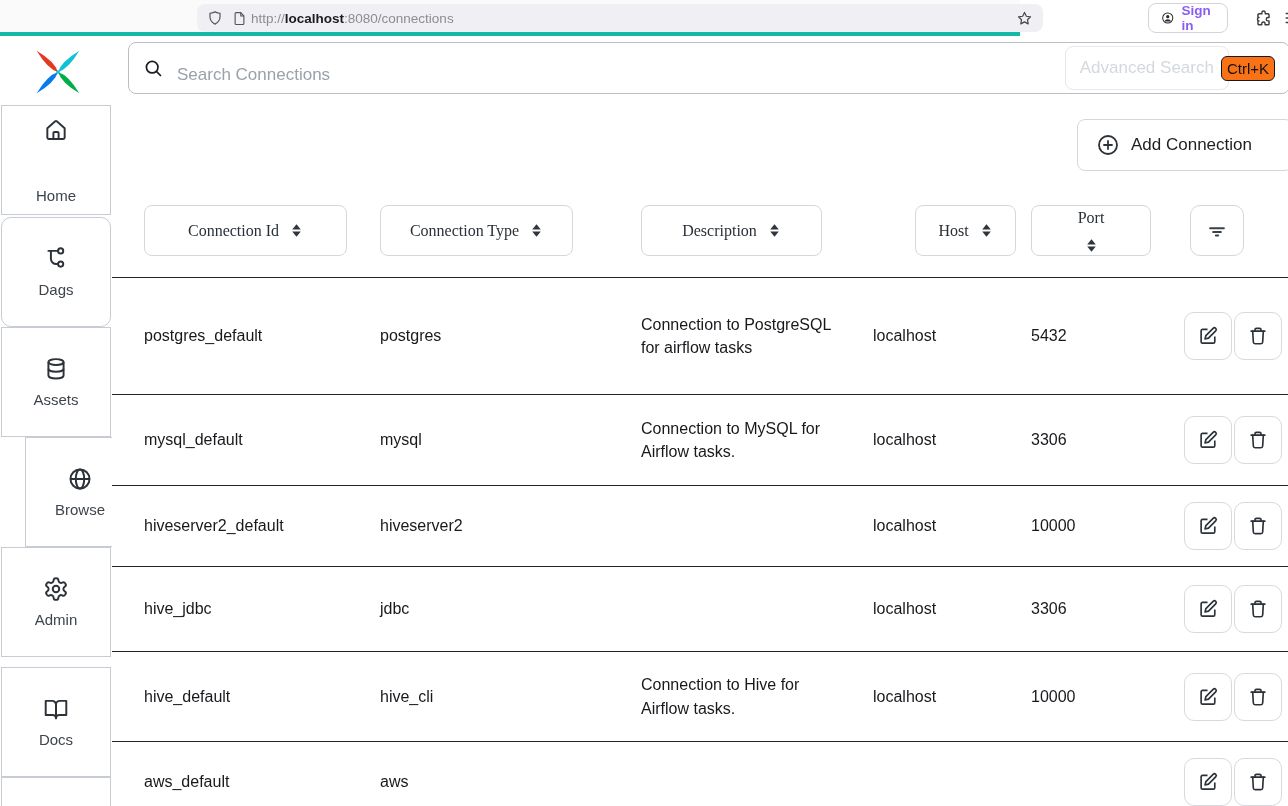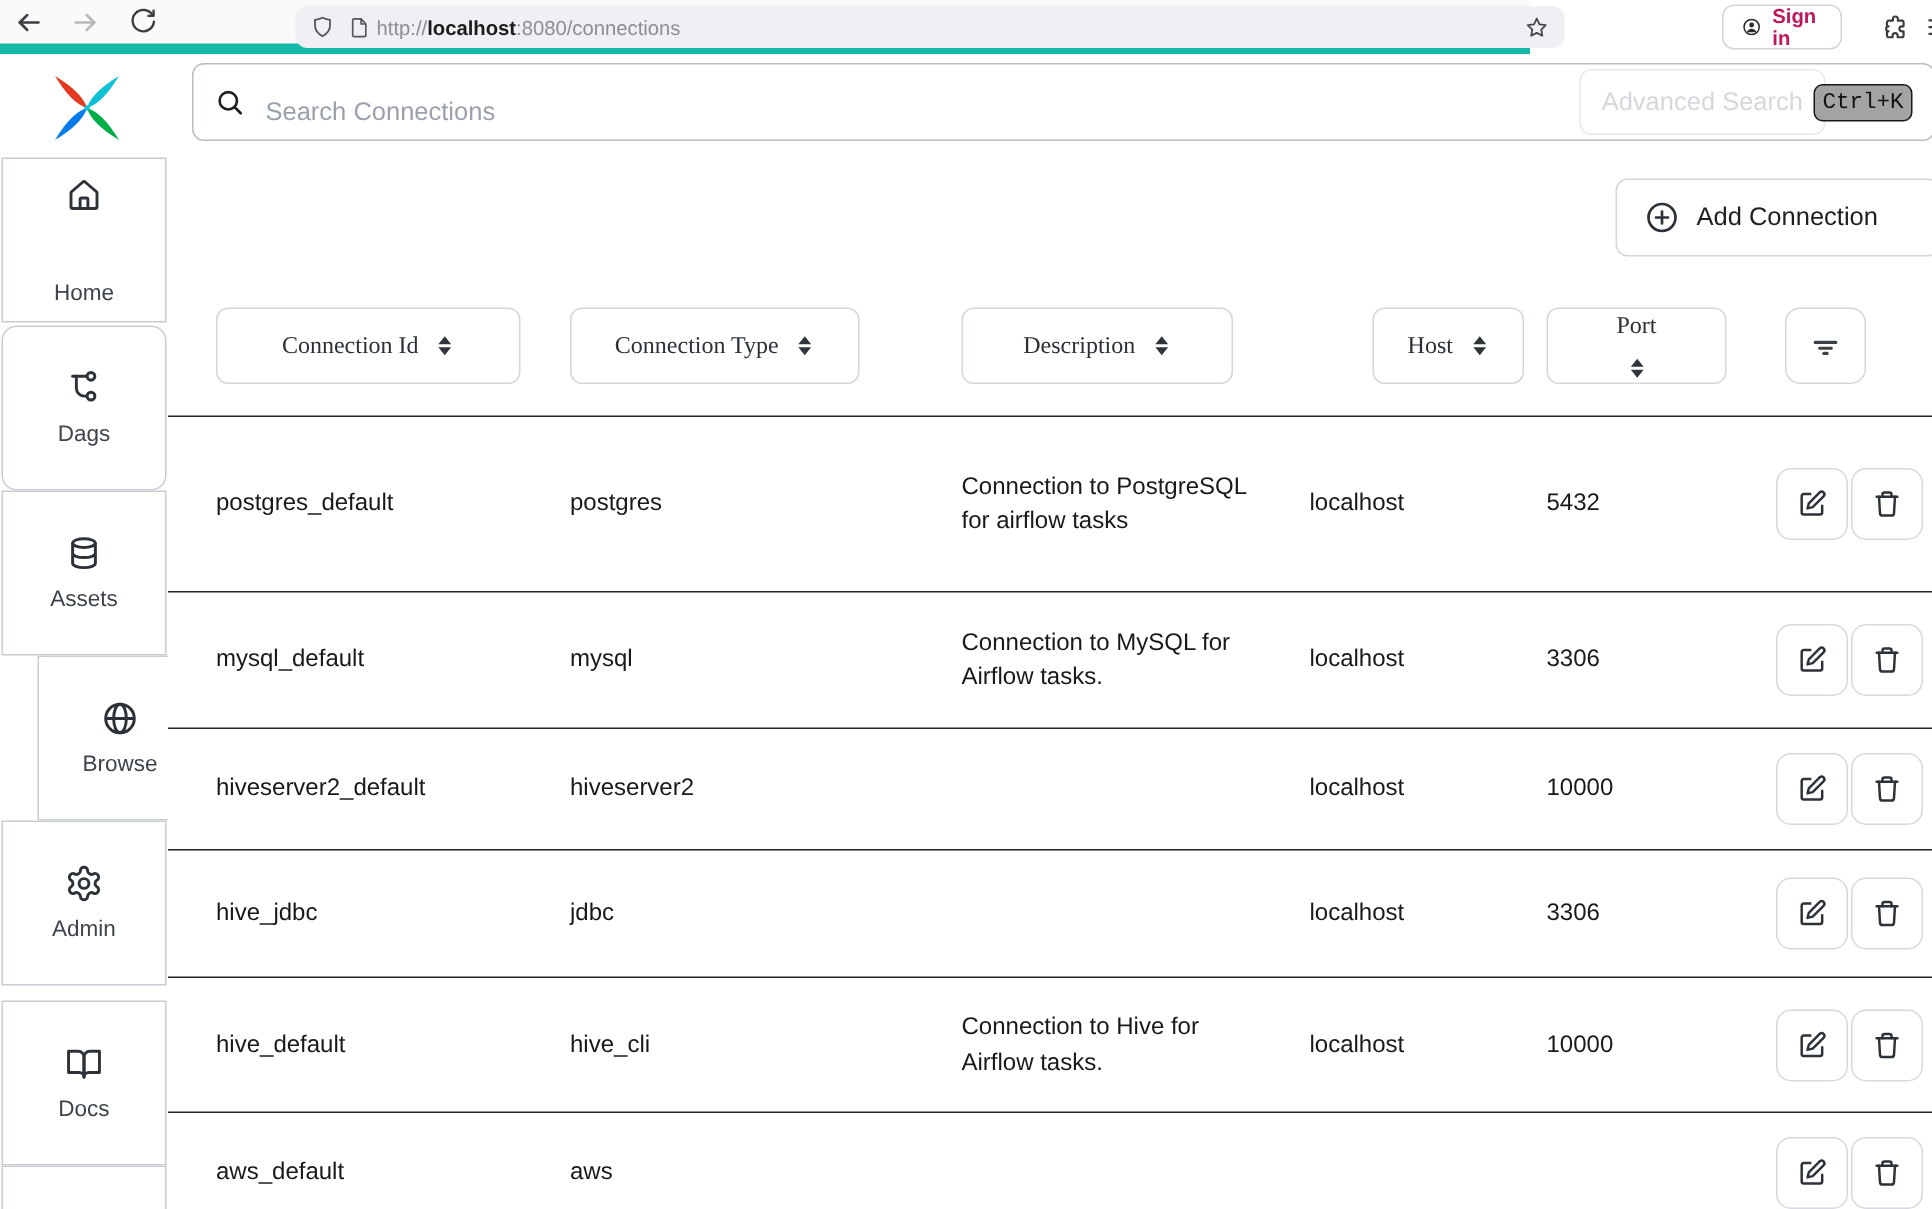--- a/index.html
+++ b/index.html
@@ -2,31 +2,31 @@
 <html><head>
 <meta charset="utf-8">
 <style>
   html,body{margin:0;padding:0;background:#fff;}
   *{box-sizing:border-box;}
   #screen{position:relative;width:1288px;height:806px;overflow:hidden;background:#fff;
           font-family:"Liberation Sans",sans-serif;color:#17191c;}
 
   
   #chrome{position:absolute;left:0;top:0;width:1020px;height:36px;background:#fafafb;
-          border-bottom:7px solid #14b8a6;display:flex;align-items:center;}
+          border-bottom:4px solid #14b8a6;display:flex;align-items:center;flex-direction:column;}
   .chrome-ic{width:30px;height:30px;display:flex;align-items:center;justify-content:center;flex:0 0 auto;}
   .chrome-ic svg{display:block;}
   #back-btn{margin-left:4px;}
   #url-bar{position:absolute;left:197px;top:4px;width:846px;height:28px;background:#f0f0f4;
            border-radius:8px;display:flex;align-items:center;padding:0 6px;}
   #url-text{font-size:13.5px;color:#8c8c91;white-space:nowrap;overflow:hidden;flex:1;}
   #url-text b{color:#1c1c1f;font-weight:bold;}
   #signin-btn{position:absolute;left:1148px;top:3px;height:30px;padding:0 12px;background:#fff;
               border:1px solid #d4d4d8;border-radius:8px;display:flex;align-items:center;gap:7px;
-              font-size:13.5px;font-weight:700;color:#be185d;cursor:pointer;}
+              font-size:13.5px;font-weight:700;color:#8b5cf6;cursor:pointer;}
   #puzzle-btn{position:absolute;left:1248px;top:3px;}
   #menu-btn{position:absolute;left:1278px;top:3px;}
 
   
   #sidebar{position:absolute;left:0;top:36px;width:112px;bottom:0;background:#fff;}
   #logo{position:absolute;left:32px;top:10px;width:52px;height:52px;}
   .nav-box{position:absolute;left:1px;width:110px;height:110px;background:#fff;
            border:1px solid #c7ccd2;display:flex;flex-direction:column;align-items:center;
            justify-content:center;gap:9px;cursor:pointer;}
   .nav-box svg{display:block;}
@@ -36,22 +36,22 @@
   #main{position:absolute;left:112px;top:36px;width:1176px;height:770px;background:#fff;}
 
   #search-box{position:absolute;left:16px;top:6px;width:1162px;height:52px;border:1px solid #b9bec6;
               border-radius:8px;display:flex;align-items:center;padding:0 14px;background:#fff;}
   #search-input{flex:1;border:none;outline:none;font-size:17px;color:#b91c1c;background:transparent;
                 margin-left:11px;font-family:"Liberation Sans",sans-serif;margin-top:14px;}
   #search-input::placeholder{color:#9aa1aa;opacity:1;}
   #adv-search{border:1px solid #e6e8eb;background:#fff;color:#d4d8dd;font-size:17px;
               border-radius:8px;height:44px;padding:0 14px;cursor:pointer;white-space:nowrap;
               font-family:"Liberation Sans",sans-serif;}
-  #kbd-shortcut{margin-left:-8px;background:#a3a3a3;border:1.6px solid #17191c;border-radius:6px;
-                font-family:Liberation Mono, monospace;font-size:15px;color:#101214;
+  #kbd-shortcut{margin-left:-8px;background:#f97316;border:1.6px solid #17191c;border-radius:6px;
+                font-family:Liberation Sans, sans-serif;font-size:15px;color:#101214;
                 padding:3px 5px;position:relative;z-index:2;}
 
   #add-btn{position:absolute;left:965px;top:83px;width:216px;height:52px;border:1px solid #d3d7dc;
            border-radius:8px;background:#fff;display:flex;align-items:center;gap:11px;
            padding:0 0 0 18px;font-size:17px;color:#1c1f23;cursor:pointer;
            font-family:"Liberation Sans",sans-serif;}
 
   .col-btn{position:absolute;top:169px;height:51px;border:1px solid #d3d7dc;border-radius:8px;
            background:#fff;display:flex;align-items:center;justify-content:center;gap:11px;
            font-size:16px;color:#2a3037;cursor:pointer;font-family:Liberation Serif, serif;}

